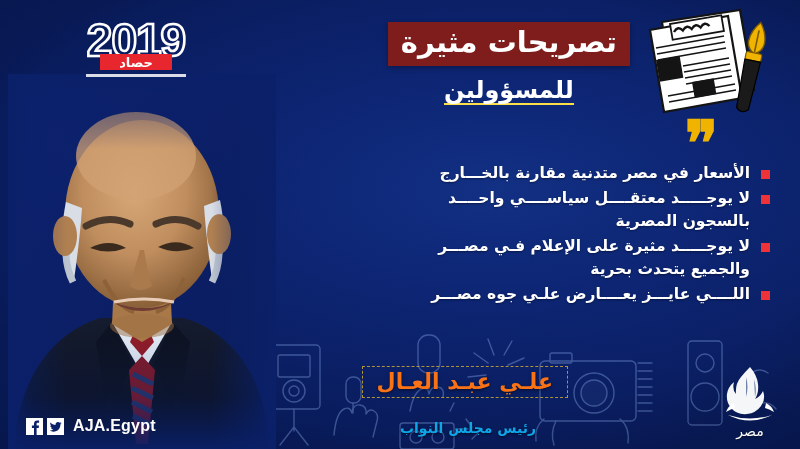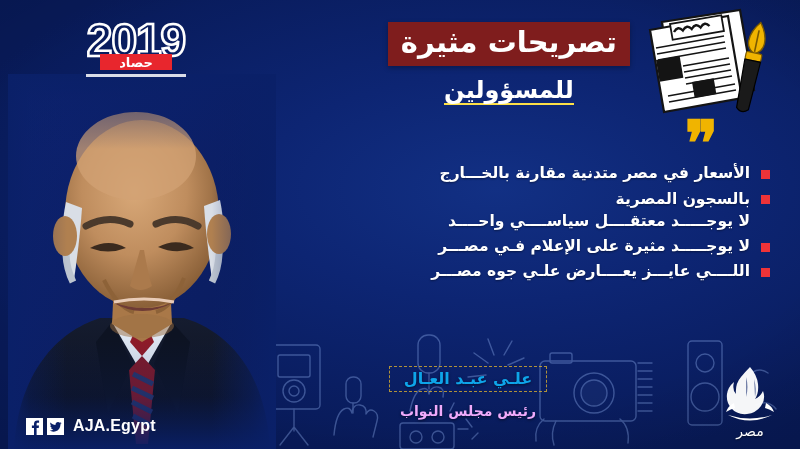--- a/index.html
+++ b/index.html
@@ -116,31 +116,31 @@
     text-shadow:0 1px 2px rgba(0,0,0,.4);
   }
   .q-line.cont{margin-top:1px;}
 
   
   .speaker{
     position:absolute;right:232px;top:366px;z-index:7;text-align:center;width:200px;
   }
   .speaker-name{
     display:inline-block;
-    color:#0ea5e9;
-    font-size:16px;font-weight:bold;
+    color:#f97316;
+    font-size:22px;font-weight:bold;
     letter-spacing:.6px;
     padding:2px 14px 3px 14px;
     border:1.5px dashed rgba(240,191,42,.72);
     white-space:nowrap;
     text-shadow:0 1px 3px rgba(0,0,0,.55);
   }
   .speaker-title{
-    margin-top:11px;
-    color:#f0abfc;font-size:14px;font-weight:bold;
+    margin-top:22px;
+    color:#0ea5e9;font-size:14px;font-weight:bold;
     text-shadow:0 1px 3px rgba(0,0,0,.6);
     white-space:nowrap;
   }
 
   
   .social{
     position:absolute;left:26px;bottom:14px;z-index:7;
     display:flex;align-items:center;direction:ltr;
   }
   .soc-ico{
@@ -338,29 +338,30 @@
     <div class="q-row">
       <span class="q-bullet"></span>
       <div class="q-textcol">
         <div class="q-line">الأسعار في مصر متدنية مقارنة بالخـــارج</div>
       </div>
     </div>
 
     <div class="q-row">
       <span class="q-bullet"></span>
       <div class="q-textcol">
+        <div class="q-line">لا يوجـــــد معتقــــل سياســــي واحــــد</div>
         <div class="q-line cont">بالسجون المصرية</div>
-        <div class="q-line">لا يوجـــــد معتقــــل سياســــي واحــــد</div>
       </div>
     </div>
 
     <div class="q-row">
       <span class="q-bullet"></span>
       <div class="q-textcol">
         <div class="q-line">لا يوجـــــد مثيرة على الإعلام فـي مصـــر</div>
+        <div class="q-line cont">والجميع يتحدث بحرية</div>
       </div>
     </div>
 
     <div class="q-row">
       <span class="q-bullet"></span>
       <div class="q-textcol">
         <div class="q-line">اللــــي عايـــز يعــــارض علـي جوه مصـــر</div>
       </div>
     </div>
 

